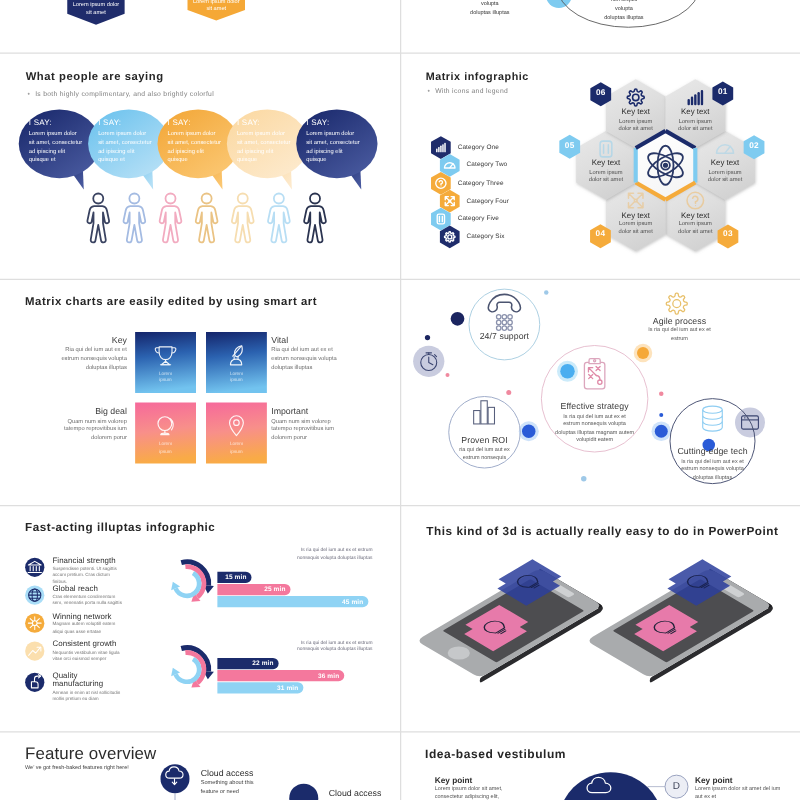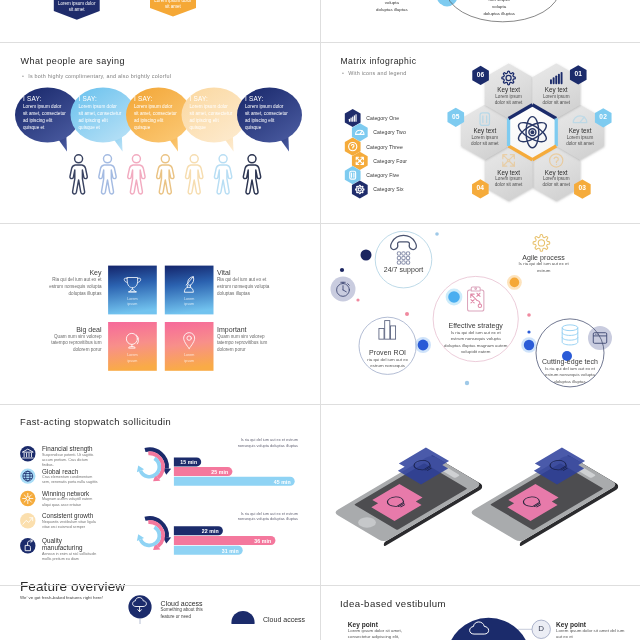--- a/index.html
+++ b/index.html
@@ -3,21 +3,21 @@
 <meta charset="utf-8">
 <style>
   *{box-sizing:border-box;margin:0;padding:0}
   html,body{width:640px;height:640px;overflow:hidden;background:#fff;
     font-family:"Liberation Sans",sans-serif;-webkit-font-smoothing:antialiased;}
   .grid{position:relative;width:640px;height:640px;background:#fff}
   .hline{position:absolute;left:0;width:640px;height:1px;background:#dedede;z-index:60}
   .vline{position:absolute;top:0;width:1px;height:640px;background:#dedede;z-index:60}
   .cell{position:absolute;width:320px;overflow:hidden;background:#fff}
   .svgfull{position:absolute;left:0;top:0;overflow:visible}
-  .stitle{position:absolute;font-weight:normal;color:#262626;letter-spacing:.45px;white-space:nowrap}
+  .stitle{position:absolute;font-weight:bold;color:#262626;letter-spacing:.45px;white-space:nowrap}
   .sbul{position:absolute;color:#808080;letter-spacing:.25px;white-space:nowrap}
   .sbul:before{content:"\2022";margin-right:4px;color:#a0a0a0}
 
   
   .bubtxt{position:absolute;width:43.5px;color:#fff}
   .bubh{font-size:6.4px;letter-spacing:.2px;margin-bottom:1px}
   .bubb{font-size:4.6px;line-height:1.55;letter-spacing:.02px}
 
   
   .hexnum{position:absolute;width:20px;text-align:center;color:#fff;font-size:6.6px;font-weight:bold;letter-spacing:.2px}
@@ -331,20 +331,21 @@
         <div class="hexb">Lorem ipsum dolor sit amet</div>
       </div>
       <div class="legtxt" style="left:46.20px;top:71.90px">Category One</div>
       <div class="legtxt" style="left:53.30px;top:86.20px">Category Two</div>
       <div class="legtxt" style="left:46.20px;top:100.50px">Category Three</div>
       <div class="legtxt" style="left:53.30px;top:114.80px">Category Four</div>
       <div class="legtxt" style="left:46.20px;top:129.10px">Category Five</div>
       <div class="legtxt" style="left:53.30px;top:143.40px">Category Six</div>
     </div>
     <div class="cell" style="left:0;top:224px;height:180px">
+      <div class="stitle" style="left:20px;top:12px;font-size:9.1px">Matrix charts are easily edited by using smart art</div>
       <svg class="svgfull" width="320" height="180">
         <defs>
           <linearGradient id="mg1" x1="0" y1="0" x2="0.12" y2="1">
             <stop offset="0" stop-color="#14246a"></stop>
             <stop offset="0.42" stop-color="#2b62b0"></stop>
             <stop offset="1" stop-color="#72c3ef"></stop>
           </linearGradient>
           <linearGradient id="mg2" x1="0" y1="0" x2="0.12" y2="1">
             <stop offset="0" stop-color="#f6699b"></stop>
             <stop offset="0.5" stop-color="#f88f8a"></stop>
@@ -517,21 +518,21 @@
       <div class="ctxt" style="left:221.0px;top:134.0px;width:58.0px">
         <div class="cth">Cutting-edge tech</div>
         <div class="ctb">Is ria qui del ium aut ex et estrum nonsequis volupta doluptas illuptas</div>
       </div>
       <div class="ctxt" style="left:193.6px;top:29.5px;width:60.0px">
         <div class="cth">Agile process</div>
         <div class="ctb">Is ria qui del ium aut ex et estrum</div>
       </div>
     </div>
     <div class="cell" style="left:0;top:405px;height:180px">
-      <div class="stitle" style="left:20px;top:12px;font-size:9.3px">Fast-acting stopwatch sollicitudin</div>
+      <div class="stitle" style="left:20px;top:12px;font-size:9.3px">Fast-acting illuptas infographic</div>
       <svg class="svgfull" width="320" height="180">
         <circle cx="27.8" cy="48.8" r="7.7" fill="#1b2b6b"></circle>
         <g transform="translate(27.8,48.8) scale(1.02)">
           <g fill="none" stroke="#ffffff" stroke-width="0.85" stroke-linejoin="round" stroke-linecap="round">
             <path d="M-5.0 -1.8 L0 -4.6 L5.0 -1.8 Z"></path>
             <path d="M-3.6 -0.6 L-3.6 2.8 M-1.2 -0.6 L-1.2 2.8 M1.2 -0.6 L1.2 2.8 M3.6 -0.6 L3.6 2.8"></path>
             <path d="M-5.2 4.1 L5.2 4.1"></path>
           </g>
         </g>
         <circle cx="27.8" cy="71.1" r="7.7" fill="#a9ddf7"></circle>
@@ -619,20 +620,21 @@
       <div class="swbar-lab" style="left:172.2px;top:54.3px">15 min</div>
       <div class="swbar-lab" style="left:203.4px;top:64.0px">25 min</div>
       <div class="swbar-lab" style="left:265.7px;top:73.7px">45 min</div>
       <div class="swbar-lab" style="left:193.9px;top:123.2px">22 min</div>
       <div class="swbar-lab" style="left:246.4px;top:132.9px">36 min</div>
       <div class="swbar-lab" style="left:213.7px;top:142.6px">31 min</div>
       <div class="swnote" style="left:232.0px;top:32.0px">Is ria qui del ium aut ex et estrum nonsequis volupta doluptas illuptas</div>
       <div class="swnote" style="left:232.0px;top:105.5px">Is ria qui del ium aut ex et estrum nonsequis volupta doluptas illuptas</div>
     </div>
     <div class="cell" style="left:320px;top:405px;height:180px">
+      <div class="stitle" style="left:21px;top:14px;font-size:9.4px">This kind of 3d is actually really easy to do in PowerPoint</div>
       <svg class="svgfull" width="320" height="180">
         <path d="M111.26,51.50 Q111.26,49.50 112.98,50.52 L160.35,78.48 Q162.07,79.49 162.07,81.49 L162.07,81.69 Q162.07,83.69 160.35,82.68 L112.98,54.72 Q111.26,53.70 111.26,51.70 Z" fill="#1b1b1d"></path>
         <path d="M63.81,139.49 Q63.81,137.49 65.53,136.47 L160.35,80.51 Q162.07,79.49 162.07,81.49 L162.07,81.69 Q162.07,83.69 160.35,84.71 L65.53,140.67 Q63.81,141.69 63.81,139.69 Z" fill="#2b2b2e"></path>
         <path d="M18.17,110.55 Q13.00,107.50 18.17,104.45 L106.09,52.55 Q111.26,49.50 116.43,52.55 L156.90,76.44 Q162.07,79.49 156.90,82.54 L68.98,134.44 Q63.81,137.49 58.64,134.44 Z" fill="#a9abad"></path>
         <path d="M35.13,100.23 Q34.10,99.62 35.13,99.01 L103.25,58.81 Q104.29,58.20 105.32,58.81 L146.31,83.00 Q147.35,83.61 146.31,84.22 L78.19,124.43 Q77.16,125.04 76.12,124.43 Z" fill="#4d4d50"></path>
         <ellipse cx="0" cy="0" rx="7.3" ry="7.3" fill="#c6c8ca" transform="translate(47.02,117.41) matrix(0.8612,-0.5083,0.8612,0.5083,0,0)"></ellipse>
         <path d="M123.23,66.33 Q121.94,65.57 123.23,64.80 L125.82,63.28 Q127.11,62.52 128.40,63.28 L138.73,69.38 Q140.02,70.14 138.73,70.90 L136.15,72.43 Q134.86,73.19 133.57,72.43 Z" fill="#cfd1d3"></path>
         <path d="M77.86,65.83 L84.63,61.84 L78.85,58.42 L105.92,42.44 L129.07,56.10 L122.30,60.10 L128.09,63.52 L101.01,79.50 Z" fill="#2c3f9c" fill-opacity="0.86"></path>
         <g transform="translate(103.51,60.94) matrix(0.8612,-0.5083,0.8612,0.5083,0,0) scale(1.25)">
           <g fill="none" stroke="#1a2350" stroke-width="0.75" stroke-linecap="round" stroke-linejoin="round">
@@ -661,21 +663,21 @@
         </g>
         <path d="M187.34,102.29 L194.11,98.29 L188.32,94.88 L215.40,78.90 L238.55,92.56 L231.78,96.55 L237.56,99.97 L210.49,115.95 Z" fill="#f87fb4" fill-opacity="0.90"></path>
         <g transform="translate(212.90,97.45) matrix(0.8612,-0.5083,0.8612,0.5083,0,0) scale(1.25)">
           <g fill="none" stroke="#23243a" stroke-width="0.75" stroke-linecap="round" stroke-linejoin="round">
             <path d="M0 -6.4 C3.1 -6.4 5.4 -4.2 5.4 -1.4 C5.4 0.7 4.0 1.9 3.2 3.0 L-3.2 3.0 C-4.0 1.9 -5.4 0.7 -5.4 -1.4 C-5.4 -4.2 -3.1 -6.4 0 -6.4 Z"></path>
             <path d="M-2.6 4.0 L2.6 4.0 M-1.8 5.3 L1.8 5.3"></path>
           </g>
         </g>
       </svg>
     </div>
-    <div class="cell" style="left:0;top:570px;height:54px">
+    <div class="cell" style="left:0;top:586px;height:54px">
       <div class="ftitle" style="left:20px;top:9px">Feature overview</div>
       <div class="fsub" style="left:20px;top:25px;width:92px">We’ ve got fresh-baked features right here!</div>
       <svg class="svgfull" width="320" height="56">
         <circle cx="140.0" cy="36.9" r="11.6" fill="#1b2b6b"></circle>
         <g transform="translate(140.0,34.5) scale(1.0)">
           <g fill="none" stroke="#ffffff" stroke-width="0.9" stroke-linejoin="round" stroke-linecap="round">
             <path d="M-4.4 2.0 C-6.2 2.0 -7.4 0.8 -7.4 -0.8 C-7.4 -2.3 -6.2 -3.5 -4.7 -3.6 C-4.5 -5.6 -2.8 -7.0 -0.8 -7.0 C1.2 -7.0 2.9 -5.6 3.2 -3.7 C5.0 -3.6 6.4 -2.3 6.4 -0.7 C6.4 0.9 5.1 2.0 3.4 2.0 Z"></path>
             <path d="M-0.4 2.6 L-0.4 7.0 M-2.2 5.2 L-0.4 7.2 L1.4 5.2"></path>
           </g>
         </g>

